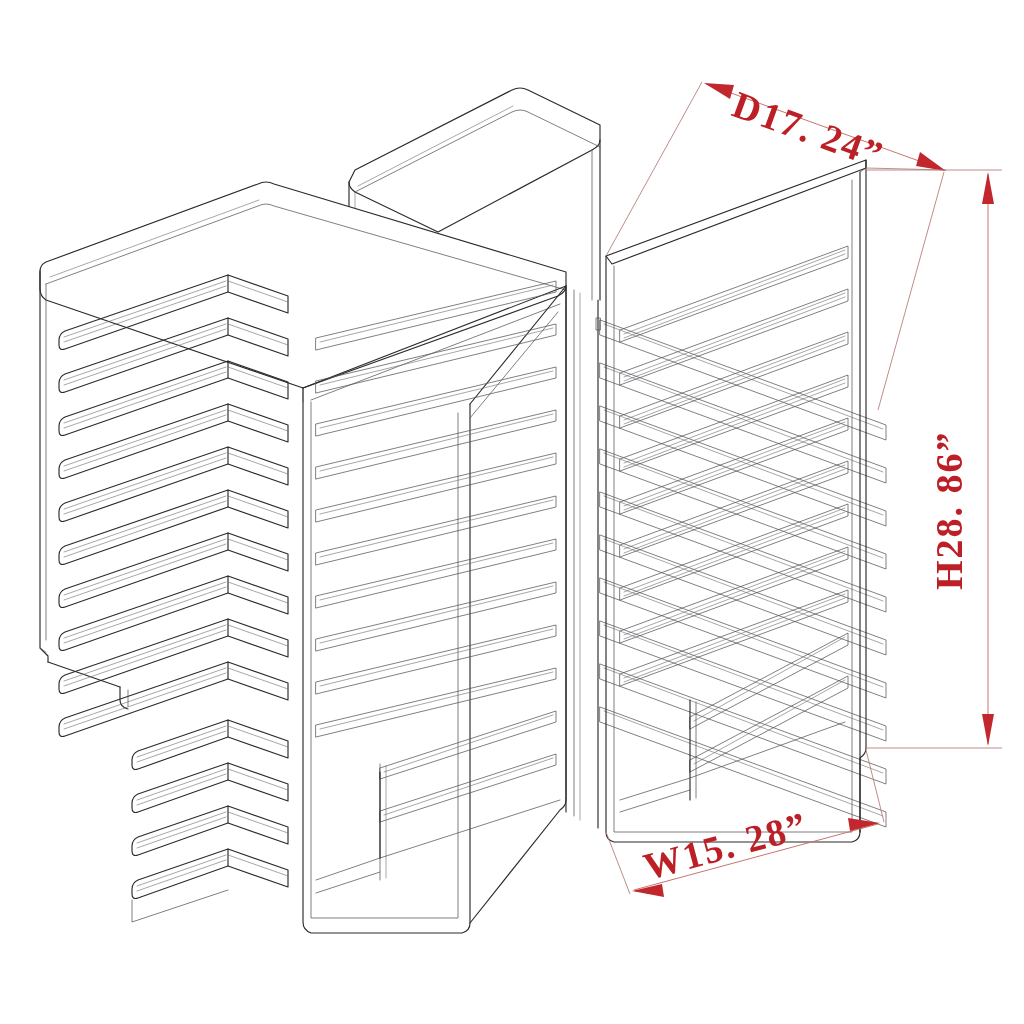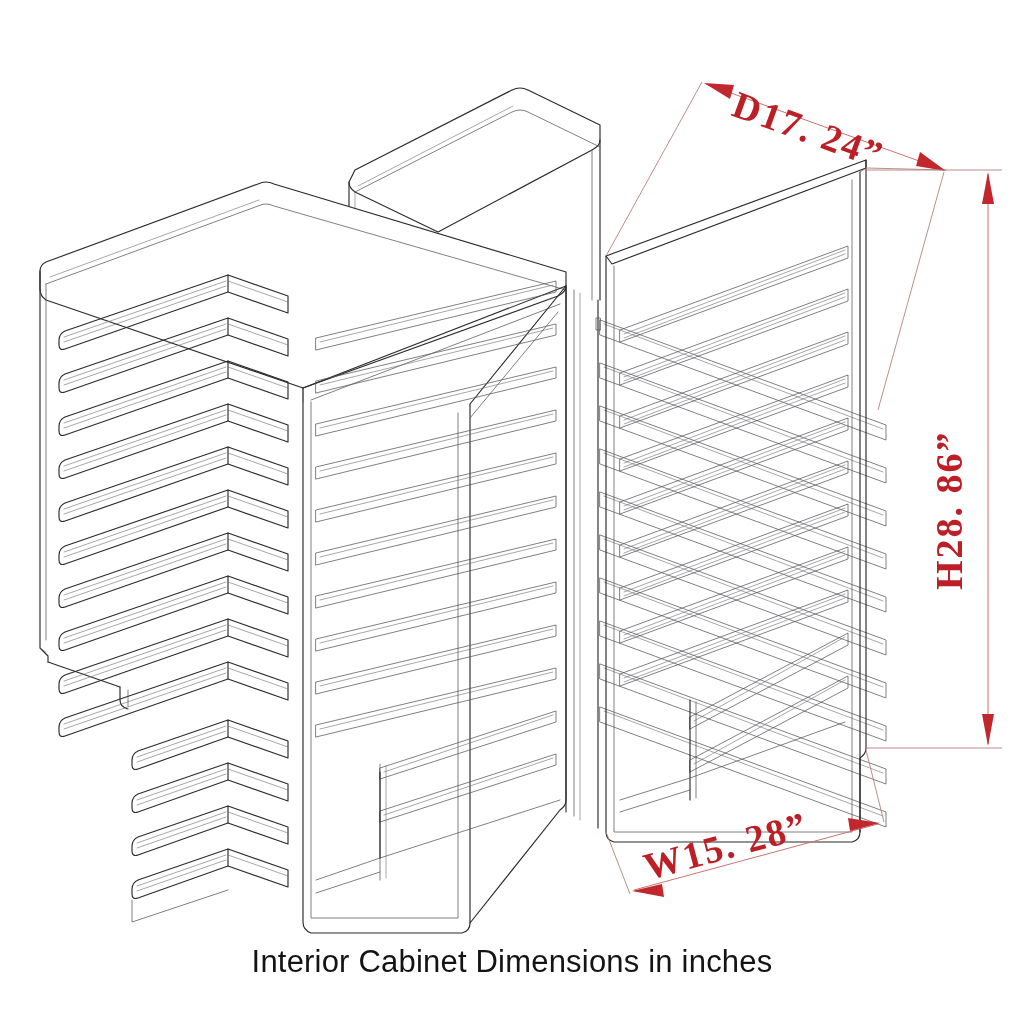--- a/index.html
+++ b/index.html
@@ -457,15 +457,14 @@
       <path class="dim-ext" d="M606,832 L630,894"></path>
       <path class="dim-ext" d="M866,750 L884,822"></path>
       <line class="dim-line" x1="634" y1="890" x2="878" y2="824"></line>
       <polygon class="dim-arrow" points="632,891 662,884 664,897"></polygon>
       <polygon class="dim-arrow" points="880,823 850,831 848,818"></polygon>
       <text class="dim-text" transform="translate(648,880) rotate(-15)" x="0" y="0">W15. 28”</text>
     </g>
 
   </svg>
 
-  <div class="caption">Interior Cabinet Dimensions in inches</div>
 
 </div>
 
 </body></html>

